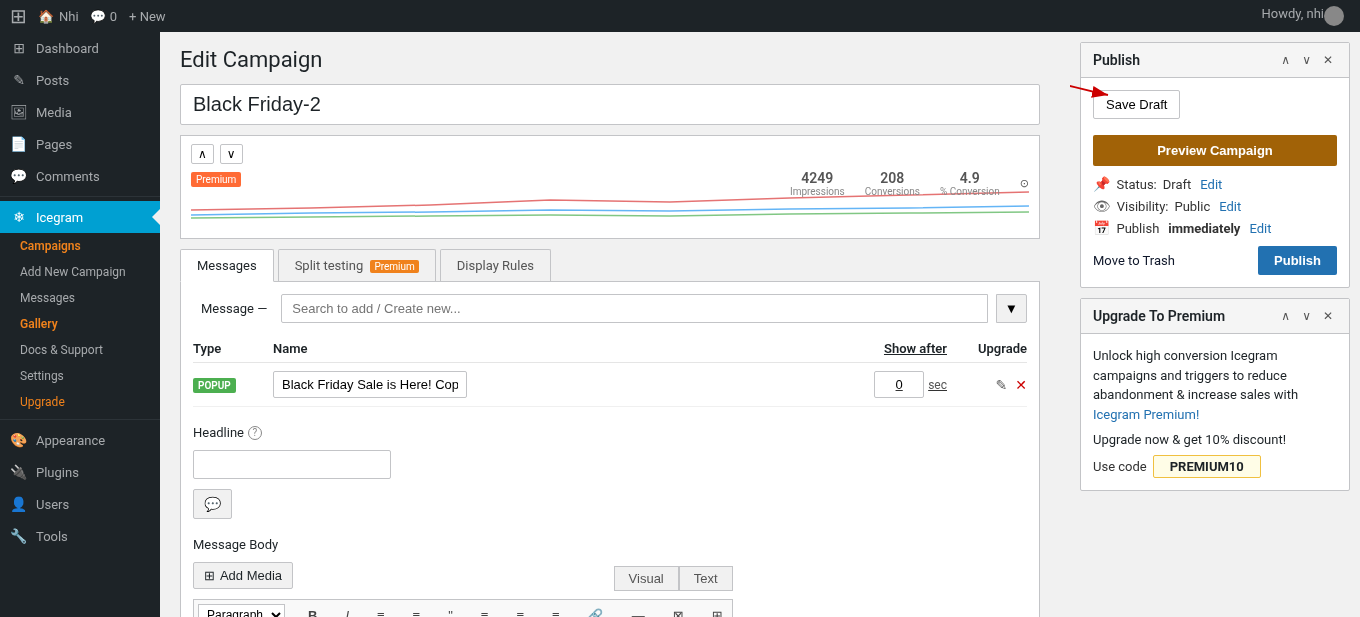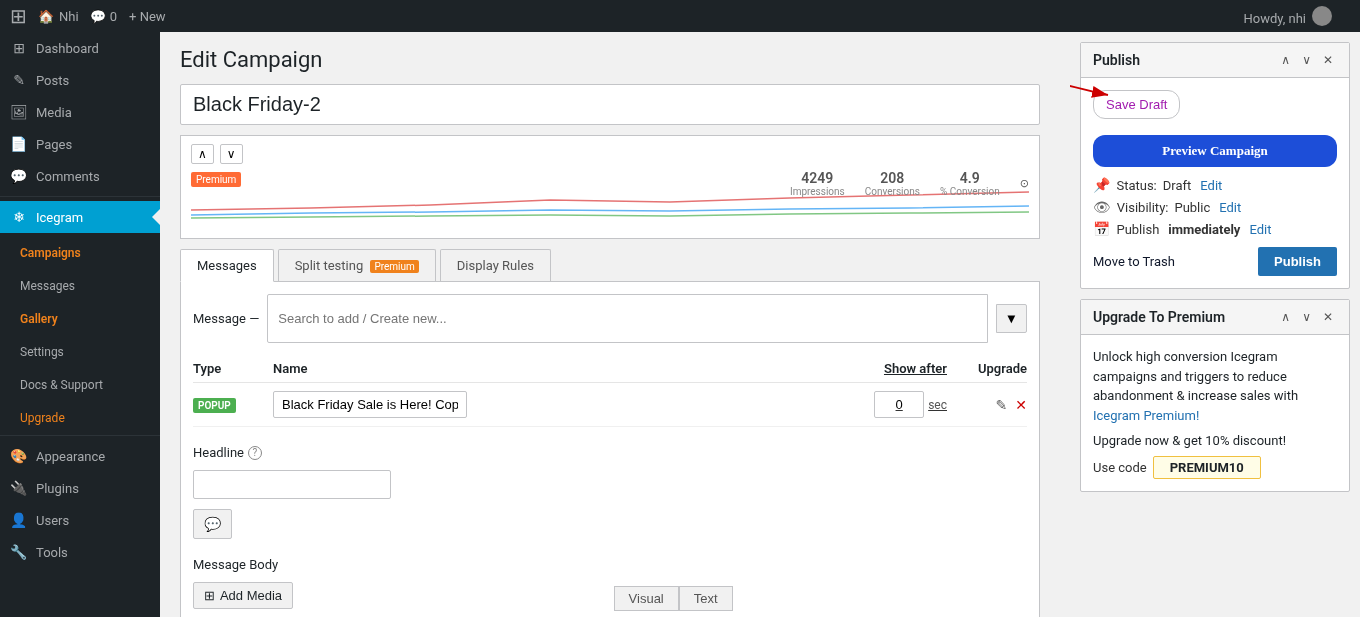--- a/index.html
+++ b/index.html
@@ -16,21 +16,21 @@
       flex-shrink: 0;
       gap: 12px;
       font-size: 13px;
       position: relative;
     }
     .admin-bar .wp-logo { color: #a7aaad; font-size: 20px; }
     .admin-bar .site-name { color: #a7aaad; display: flex; align-items: center; gap: 4px; }
     .admin-bar .site-name span { font-size: 13px; }
     .admin-bar .comments-icon { display: flex; align-items: center; gap: 3px; color: #a7aaad; }
     .admin-bar .new-btn { display: flex; align-items: center; gap: 4px; color: #a7aaad; }
-    .admin-bar .howdy { position: absolute; right: 28px; color: #a7aaad; display: flex; align-items: flex-end; gap: 6px; }
+    .admin-bar .howdy { position: absolute; right: 16px; color: #a7aaad; display: flex; align-items: flex-start; }
     .admin-bar .avatar-circle { width: 20px; height: 20px; background: #888; border-radius: 50%; }
 
     
     .main-layout {
       display: flex;
       flex: 1;
       overflow: hidden;
     }
 
     
@@ -47,21 +47,21 @@
       gap: 8px;
       padding: 8px 10px;
       cursor: pointer;
       font-size: 13px;
       color: #a7aaad;
       position: relative;
     }
     .sidebar-item.icegram-active { background: #00a0d2; color: #fff; }
     .sidebar-item .icon { width: 18px; text-align: center; flex-shrink: 0; font-size: 14px; }
     .sidebar-item .arrow { position: absolute; right: 0; top: 50%; transform: translateY(-50%); width: 0; height: 0; border-top: 8px solid transparent; border-bottom: 8px solid transparent; border-right: 8px solid #f1f1f1; }
-    .sub-item { padding: 13px 10px 6px 20px; cursor: pointer; color: #a7aaad; font-size: 12px; }
+    .sub-item { padding: 6px 10px 6px 20px; cursor: pointer; color: #a7aaad; font-size: 12px; }
     .sub-item.orange { color: #f0821c; }
     .sub-item.gallery { color: #f0821c; font-weight: 600; }
     .sidebar-divider { border-top: 1px solid #2c3338; margin: 4px 0; }
 
     
     .content-area {
       flex: 1;
       overflow-y: auto;
       padding: 15px 20px;
       background: #f1f1f1;
@@ -130,22 +130,22 @@
     
     .messages-panel {
       background: #fff;
       border: 1px solid #c3c4c7;
       border-top: none;
       max-width: 860px;
       padding: 12px;
     }
 
     .message-search-row { display: flex; align-items: center; gap: 8px; margin-bottom: 12px; }
-    .message-label { font-size: 13px; color: #1d2327; white-space: nowrap; }
-    .message-search { flex: 1; padding: 16px 10px; border: 1px solid #c3c4c7; border-radius: 2px; font-size: 13px; }
+    .message-label { font-size: 13px; color: #1d2327; white-space: nowrap; margin-left: 8px; }
+    .message-search { flex: 1; padding: 6px 10px; border: 1px solid #c3c4c7; border-radius: 2px; font-size: 13px; margin-left: 6px; }
     .dropdown-arrow { background: #f1f1f1; border: 1px solid #c3c4c7; padding: 6px 8px; cursor: pointer; border-radius: 0 2px 2px 0; }
 
     .message-table-header { display: flex; align-items: center; padding: 6px 0; border-bottom: 1px solid #e5e5e5; font-size: 13px; font-weight: 600; color: #1d2327; }
     .col-type { width: 80px; }
     .col-name { flex: 1; }
     .col-show-after { width: 130px; text-align: right; text-decoration: underline; }
     .col-actions { width: 80px; text-align: right; }
 
     .message-row { display: flex; align-items: center; padding: 8px 0; border-bottom: 1px solid #f0f0f0; }
     .popup-badge { background: #4caf50; color: #fff; font-size: 10px; padding: 2px 5px; border-radius: 2px; font-weight: 600; }
@@ -203,37 +203,36 @@
     }
     .panel-header-controls { display: flex; gap: 4px; }
     .panel-ctrl { background: none; border: none; cursor: pointer; color: #555; font-size: 12px; padding: 2px 4px; }
     .panel-body { padding: 12px; }
 
     .save-draft-btn {
       background: #fff;
       border: 1px solid #c3c4c7;
       padding: 6px 12px;
       cursor: pointer;
-      border-radius: 12px;
+      border-radius: 2px;
       font-size: 13px;
-      color: #a21caf;
+      color: #000000;
       margin-bottom: 8px;
     }
     .preview-campaign-btn {
-      background: #1d4ed8;
+      background: #a16207;
       color: #fff;
       border: none;
       padding: 8px 14px;
       cursor: pointer;
-      border-radius: 12px;
+      border-radius: 2px;
       font-size: 13px;
       font-weight: 600;
       width: 100%;
       margin-bottom: 10px;
-      font-family: Liberation Serif, serif;
     }
 
     .publish-row { display: flex; align-items: center; gap: 6px; margin-bottom: 6px; font-size: 13px; }
     .publish-icon { color: #666; font-size: 14px; }
     .edit-link { color: #2271b1; cursor: pointer; text-decoration: none; margin-left: 3px; }
     .move-to-trash { color: #0f172a; cursor: pointer; text-decoration: none; font-size: 13px; }
 
     .publish-actions { display: flex; justify-content: space-between; align-items: center; margin-top: 10px; }
     .publish-btn {
       background: #2271b1;
@@ -301,24 +300,25 @@
       <span class="icon">💬</span>
       <span>Comments</span>
     </div>
     <div class="sidebar-divider"></div>
     <div class="sidebar-item icegram-active">
       <span class="icon">❄</span>
       <span>Icegram</span>
       <span class="arrow"></span>
     </div>
     <div class="sub-item" style="color:#f0821c; font-weight:600;">Campaigns</div>
+    <div class="sub-item">Add New Campaign</div>
     <div class="sub-item">Messages</div>
     <div class="sub-item gallery">Gallery</div>
+    <div class="sub-item">Docs &amp; Support</div>
     <div class="sub-item">Settings</div>
-    <div class="sub-item">Docs &amp; Support</div>
     <div class="sub-item orange">Upgrade</div>
     <div class="sidebar-divider"></div>
     <div class="sidebar-item">
       <span class="icon">🎨</span>
       <span>Appearance</span>
     </div>
     <div class="sidebar-item">
       <span class="icon">🔌</span>
       <span>Plugins</span>
     </div>

